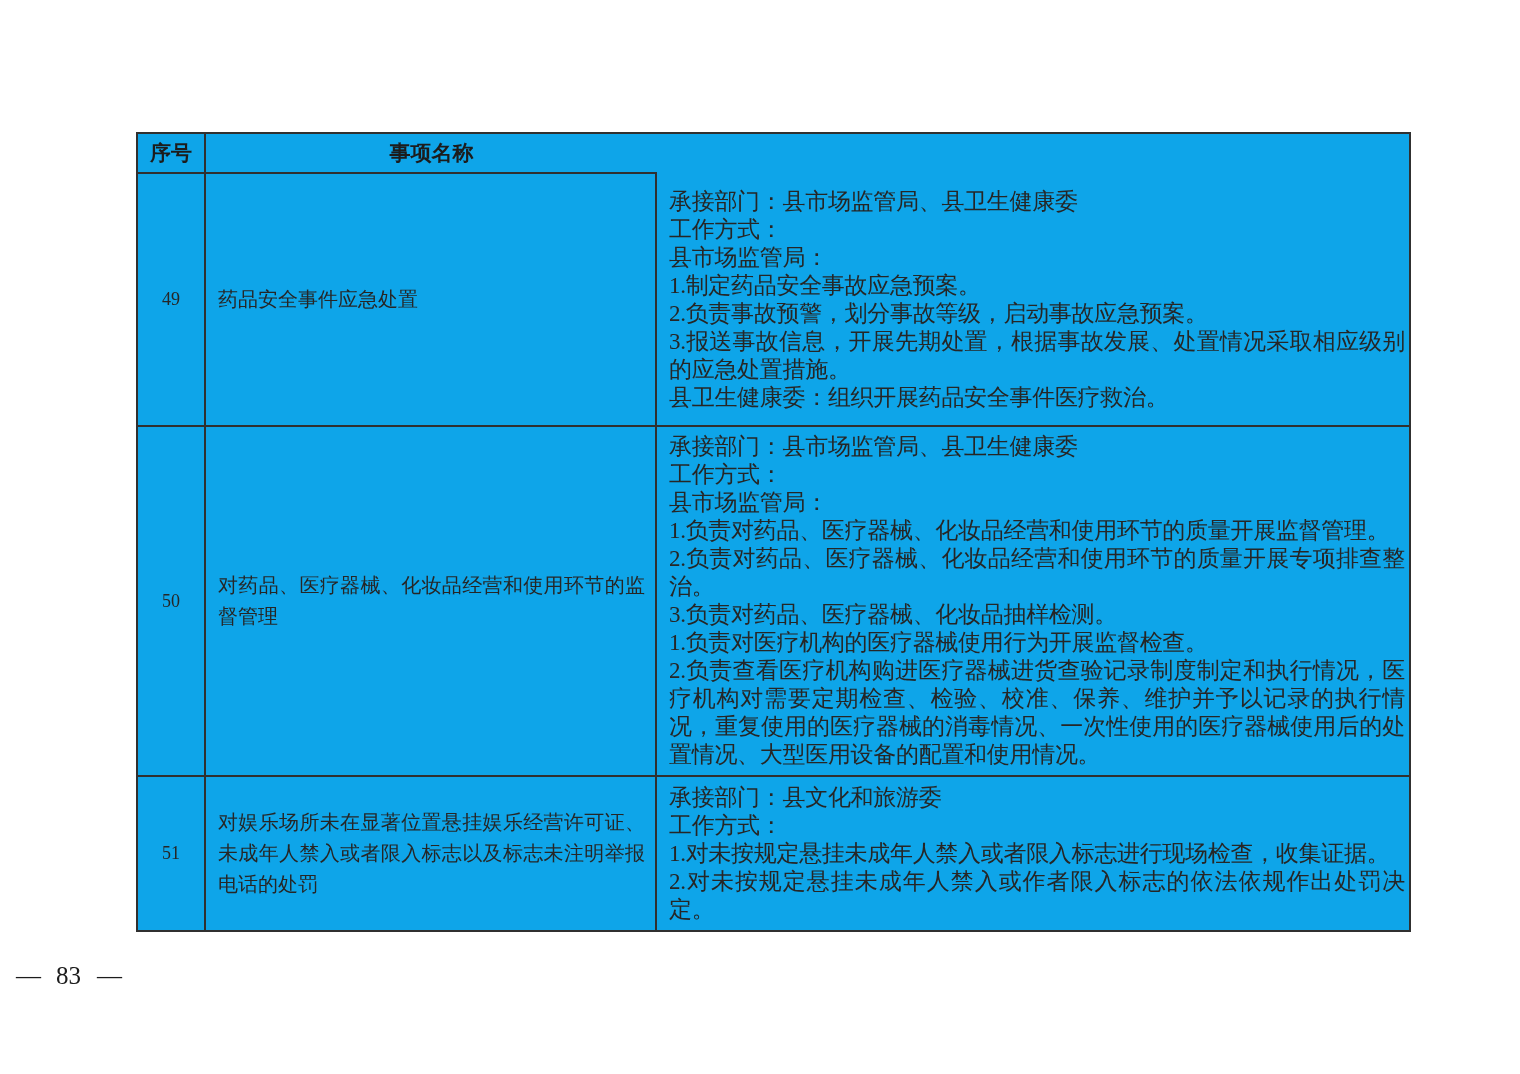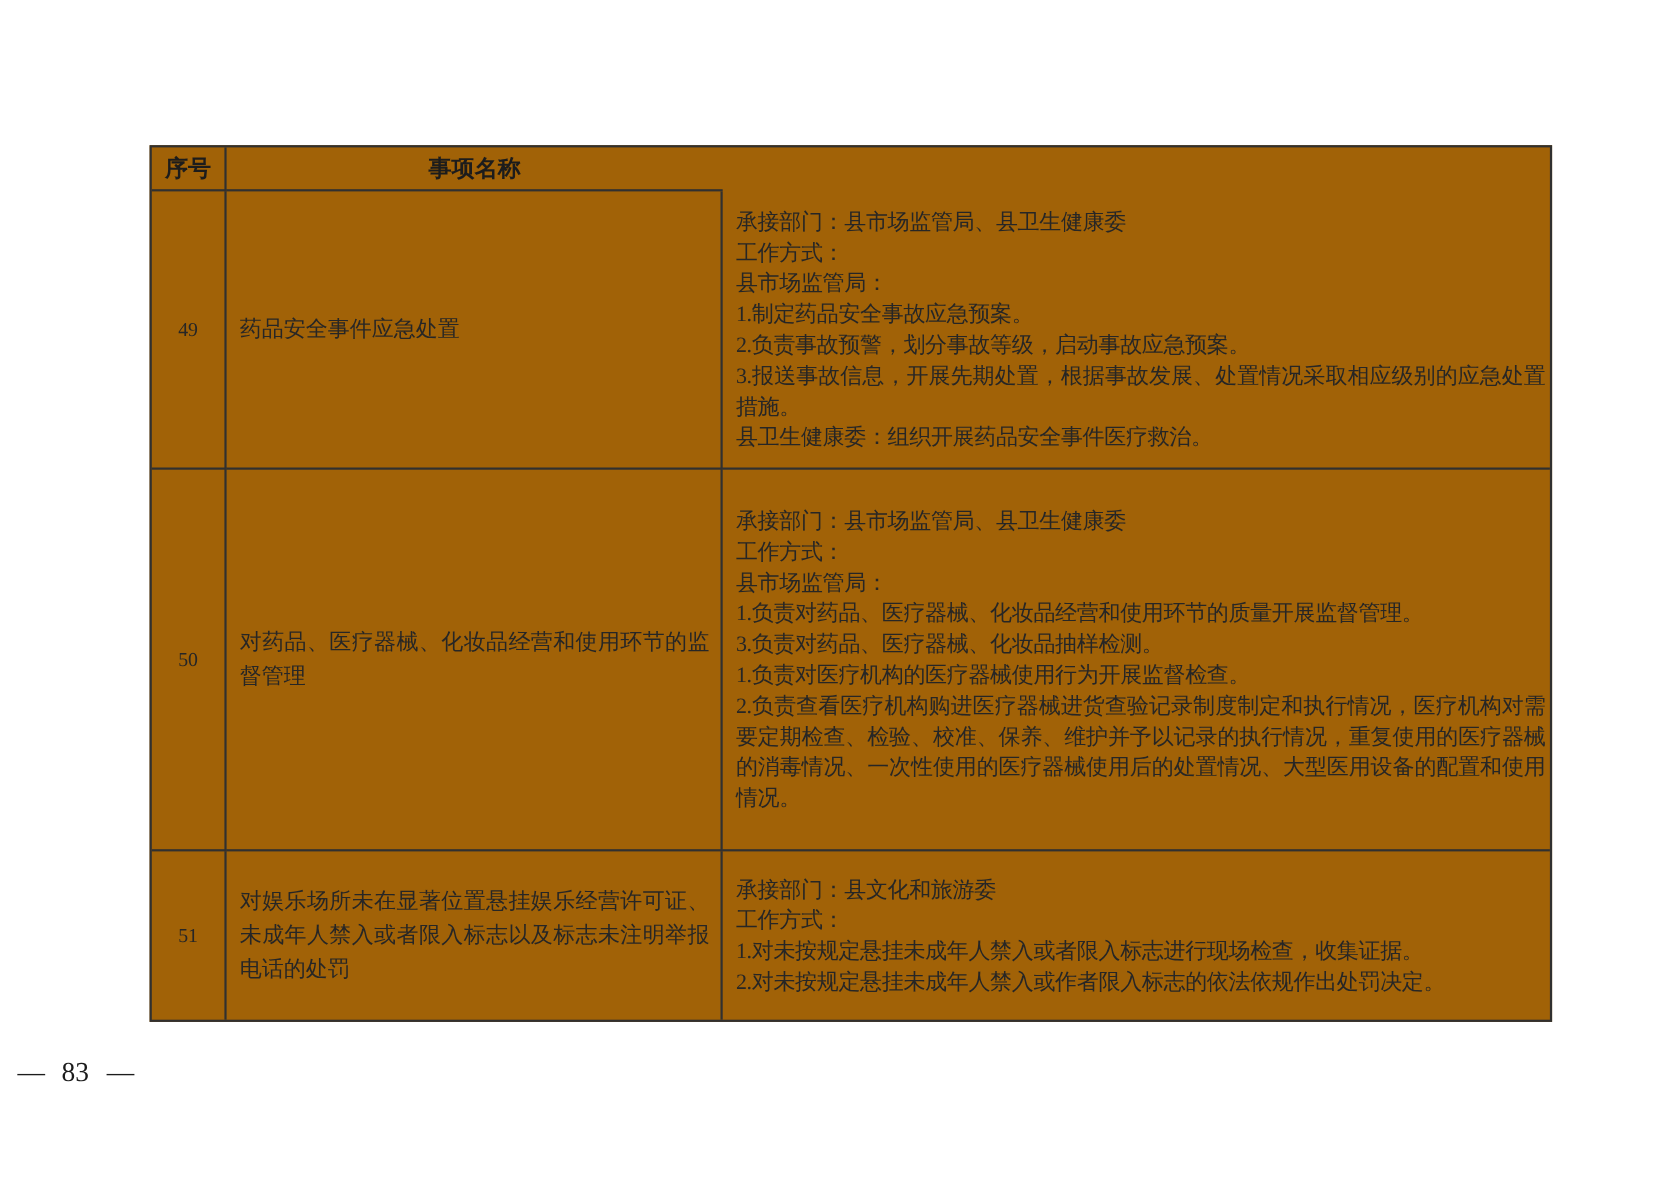--- a/index.html
+++ b/index.html
@@ -20,21 +20,21 @@
     height: 1074px;
     background: #ffffff;
   }
   .tbl {
     position: absolute;
     left: 136px;
     top: 132px;
     width: 1275px;
     box-sizing: border-box;
     border: 2px solid #303030;
-    background: #a16207;
+    background: #0ea5e9;
   }
   .tr {
     display: grid;
     grid-template-columns: 68px 451px 752px;
   }
   .tr.h-head { min-height: 40px; }
   .tr.h-r49  { min-height: 253px; }
   .tr.h-r50  { min-height: 347px; }
   .tr.h-r51  { min-height: 153px; }
 
@@ -67,21 +67,21 @@
     margin: 0;
     padding: 0 10px 0 12px;
     font-size: 20px;
     line-height: 31px;
     text-align: justify;
   }
   .c-det { padding: 6px 0; }
   .c-det .ln {
     margin: 0;
     padding: 0 4px 0 12px;
-    font-size: 20px;
+    font-size: 23px;
     line-height: 28px;
     text-align: justify;
     letter-spacing: -0.3px;
   }
   .footer {
     position: absolute;
     left: 0;
     top: 962px;
     width: 1224px;
     text-align: left;
@@ -121,20 +121,21 @@
     <div class="tr h-r50">
       <div class="td c-no">50</div>
       <div class="td c-name">
         <p>对药品、医疗器械、化妆品经营和使用环节的监督管理</p>
       </div>
       <div class="td c-det">
         <p class="ln">承接部门：县市场监管局、县卫生健康委</p>
         <p class="ln">工作方式：</p>
         <p class="ln">县市场监管局：</p>
         <p class="ln">1.负责对药品、医疗器械、化妆品经营和使用环节的质量开展监督管理。</p>
+        <p class="ln">2.负责对药品、医疗器械、化妆品经营和使用环节的质量开展专项排查整治。</p>
         <p class="ln">3.负责对药品、医疗器械、化妆品抽样检测。</p>
         <p class="ln">1.负责对医疗机构的医疗器械使用行为开展监督检查。</p>
         <p class="ln">2.负责查看医疗机构购进医疗器械进货查验记录制度制定和执行情况，医疗机构对需要定期检查、检验、校准、保养、维护并予以记录的执行情况，重复使用的医疗器械的消毒情况、一次性使用的医疗器械使用后的处置情况、大型医用设备的配置和使用情况。</p>
       </div>
     </div>
 
     <div class="tr h-r51">
       <div class="td c-no">51</div>
       <div class="td c-name">
         <p>对娱乐场所未在显著位置悬挂娱乐经营许可证、未成年人禁入或者限入标志以及标志未注明举报电话的处罚</p>

